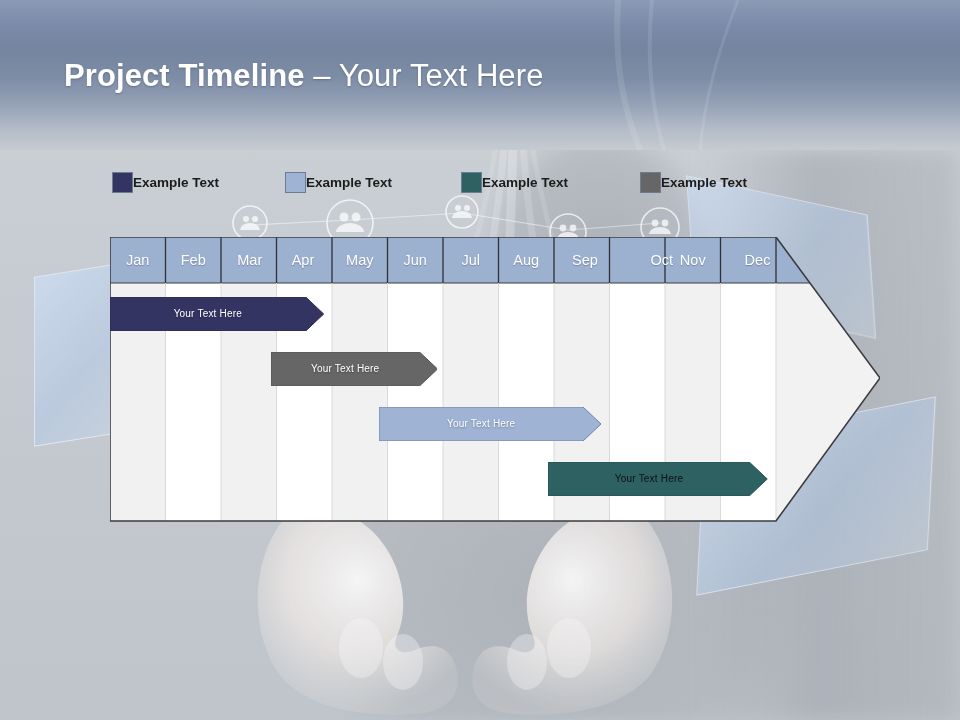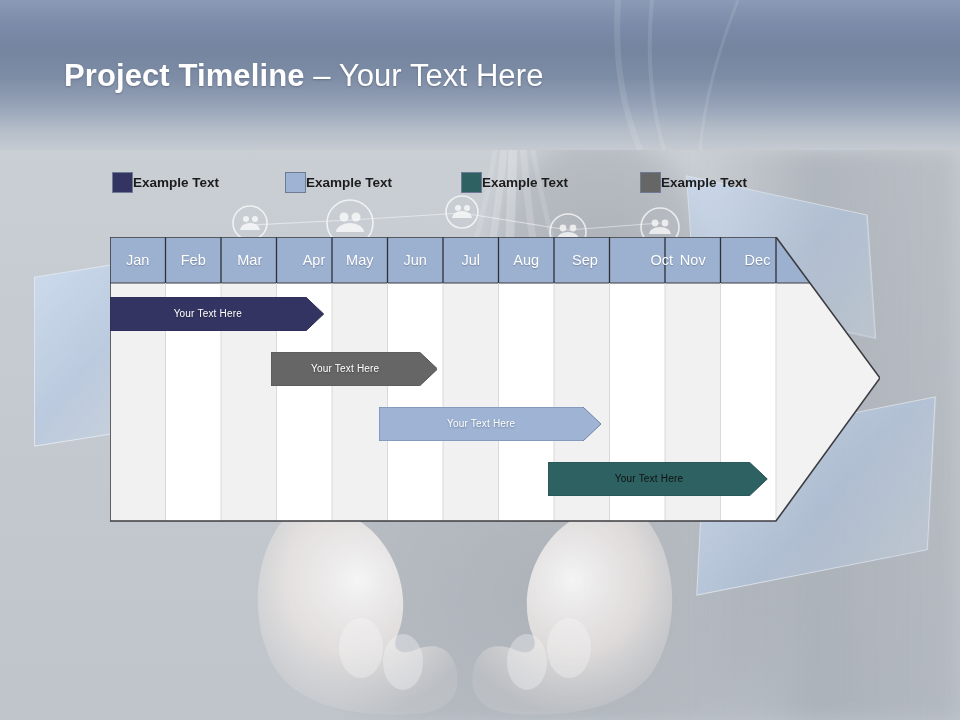--- a/index.html
+++ b/index.html
@@ -383,21 +383,21 @@
           <line x1="666" y1="46" x2="666" y2="284" stroke="#d9d9d9" stroke-width="1"></line>
         </g>
 
       <path d="M0 0 L666 0 L770 141 L666 284 L0 284 Z" fill="none" stroke="#3c3c40" stroke-width="1.6"></path>
     </svg>
 
     <div class="month-labels" id="month-labels">
         <div class="month-cell" style="left: 0px; width: 55.5px;">Jan</div>
         <div class="month-cell" style="left: 55.5px; width: 55.5px;">Feb</div>
         <div class="month-cell" style="left: 112px; width: 55.5px;">Mar</div>
-        <div class="month-cell" style="left: 180px; width: 48px;">Apr</div>
+        <div class="month-cell" style="left: 169px; width: 48px;">Apr</div>
         <div class="month-cell" style="left: 222px; width: 55.5px;">May</div>
         <div class="month-cell" style="left: 277.5px; width: 55.5px;">Jun</div>
         <div class="month-cell" style="left: 333px; width: 55.5px;">Jul</div>
         <div class="month-cell" style="left: 388.5px; width: 55.5px;">Aug</div>
         <div class="month-cell" style="left: 444px; width: 62px;">Sep</div>
         <div class="month-cell" style="left: 524px; width: 55.5px;">Oct</div>
         <div class="month-cell" style="left: 555px; width: 55.5px; text-align: center;">Nov</div>
         <div class="month-cell" style="left: 610.5px; width: 74px;">Dec</div>
       </div>
 

